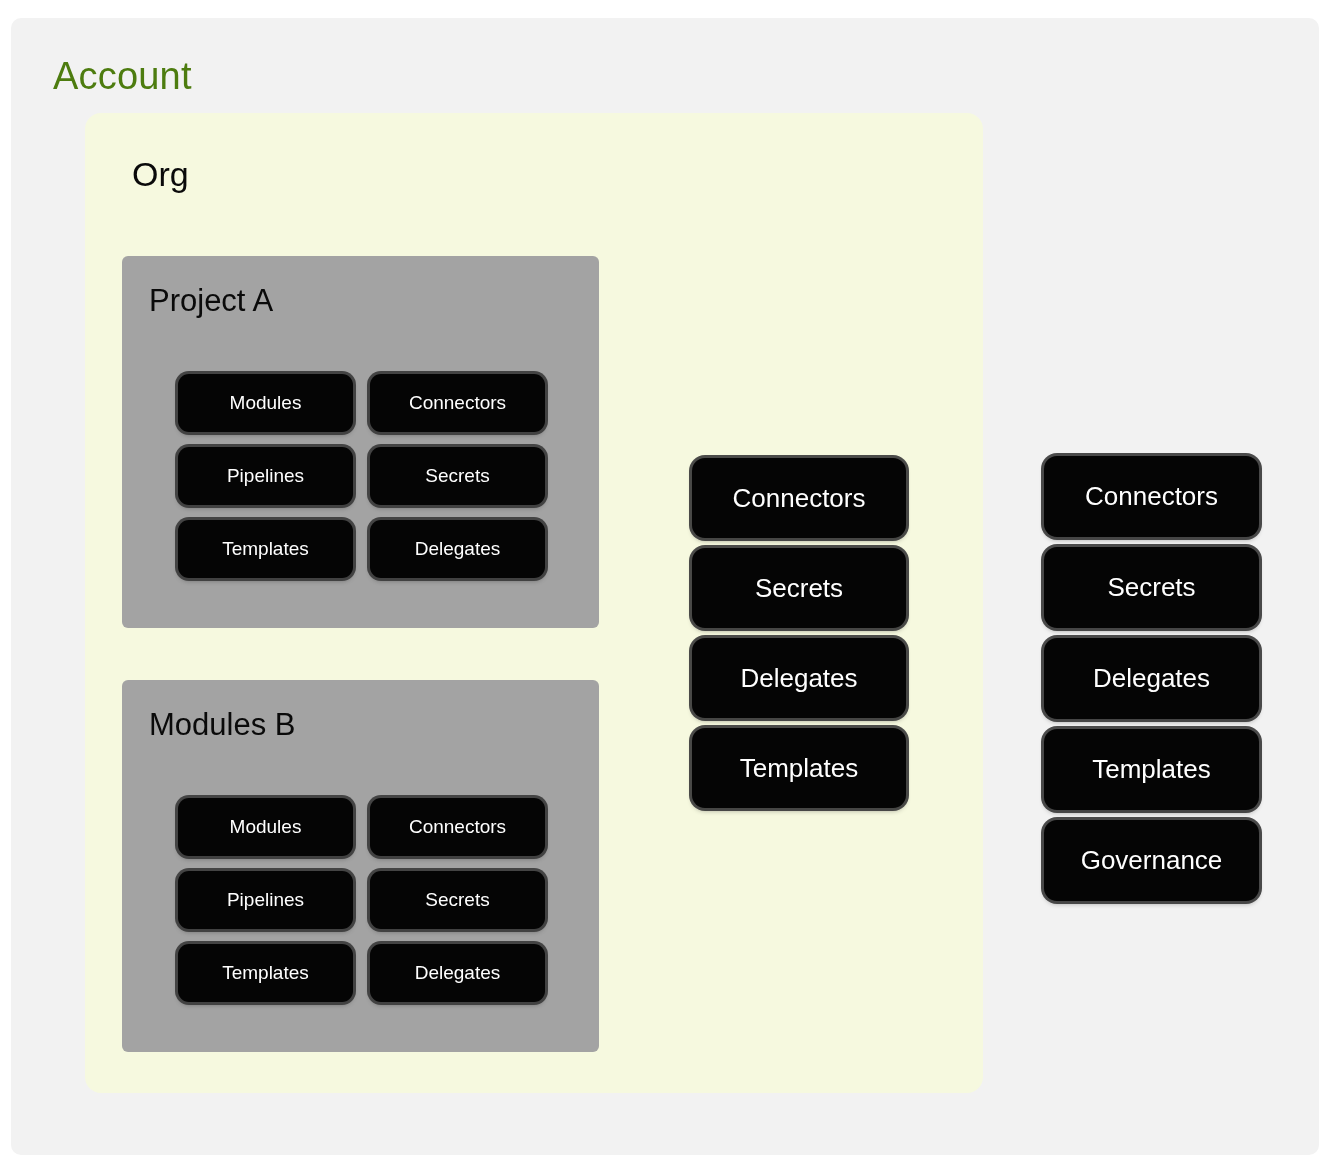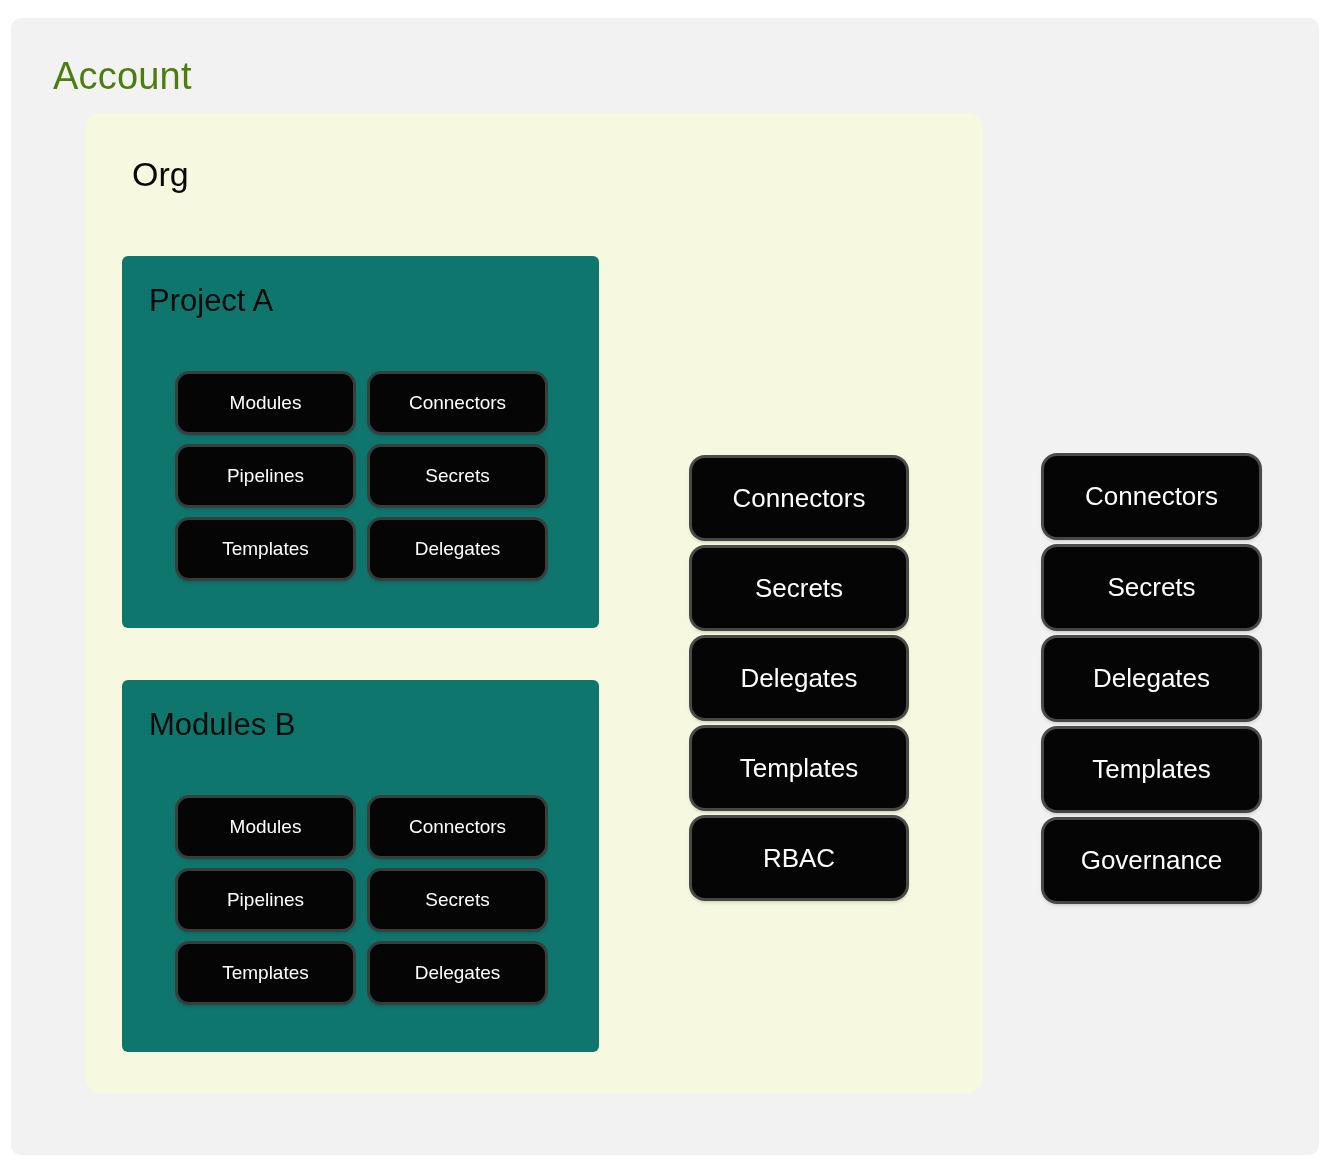--- a/index.html
+++ b/index.html
@@ -61,21 +61,21 @@
     font-weight: 400;
     white-space: nowrap;
   }
 
   
   .project-panel {
     position: absolute;
     left: 37px;
     width: 477px;
     height: 372px;
-    background: #0f766e;
+    background: #a3a3a3;
     border-radius: 6px;
   }
   #project-a { top: 143px; }
   #project-b { top: 567px; }
 
   .project-title {
     position: absolute;
     left: 27px;
     top: 26px;
     font-size: 31px;
@@ -179,21 +179,20 @@
         <div class="chip">Templates</div>
         <div class="chip">Delegates</div>
       </div>
     </div>
 
     <div id="org-column">
       <div class="chip">Connectors</div>
       <div class="chip">Secrets</div>
       <div class="chip">Delegates</div>
       <div class="chip">Templates</div>
-      <div class="chip">RBAC</div>
     </div>
 
   </div>
 
   <div id="account-column">
     <div class="chip">Connectors</div>
     <div class="chip">Secrets</div>
     <div class="chip">Delegates</div>
     <div class="chip">Templates</div>
     <div class="chip">Governance</div>

